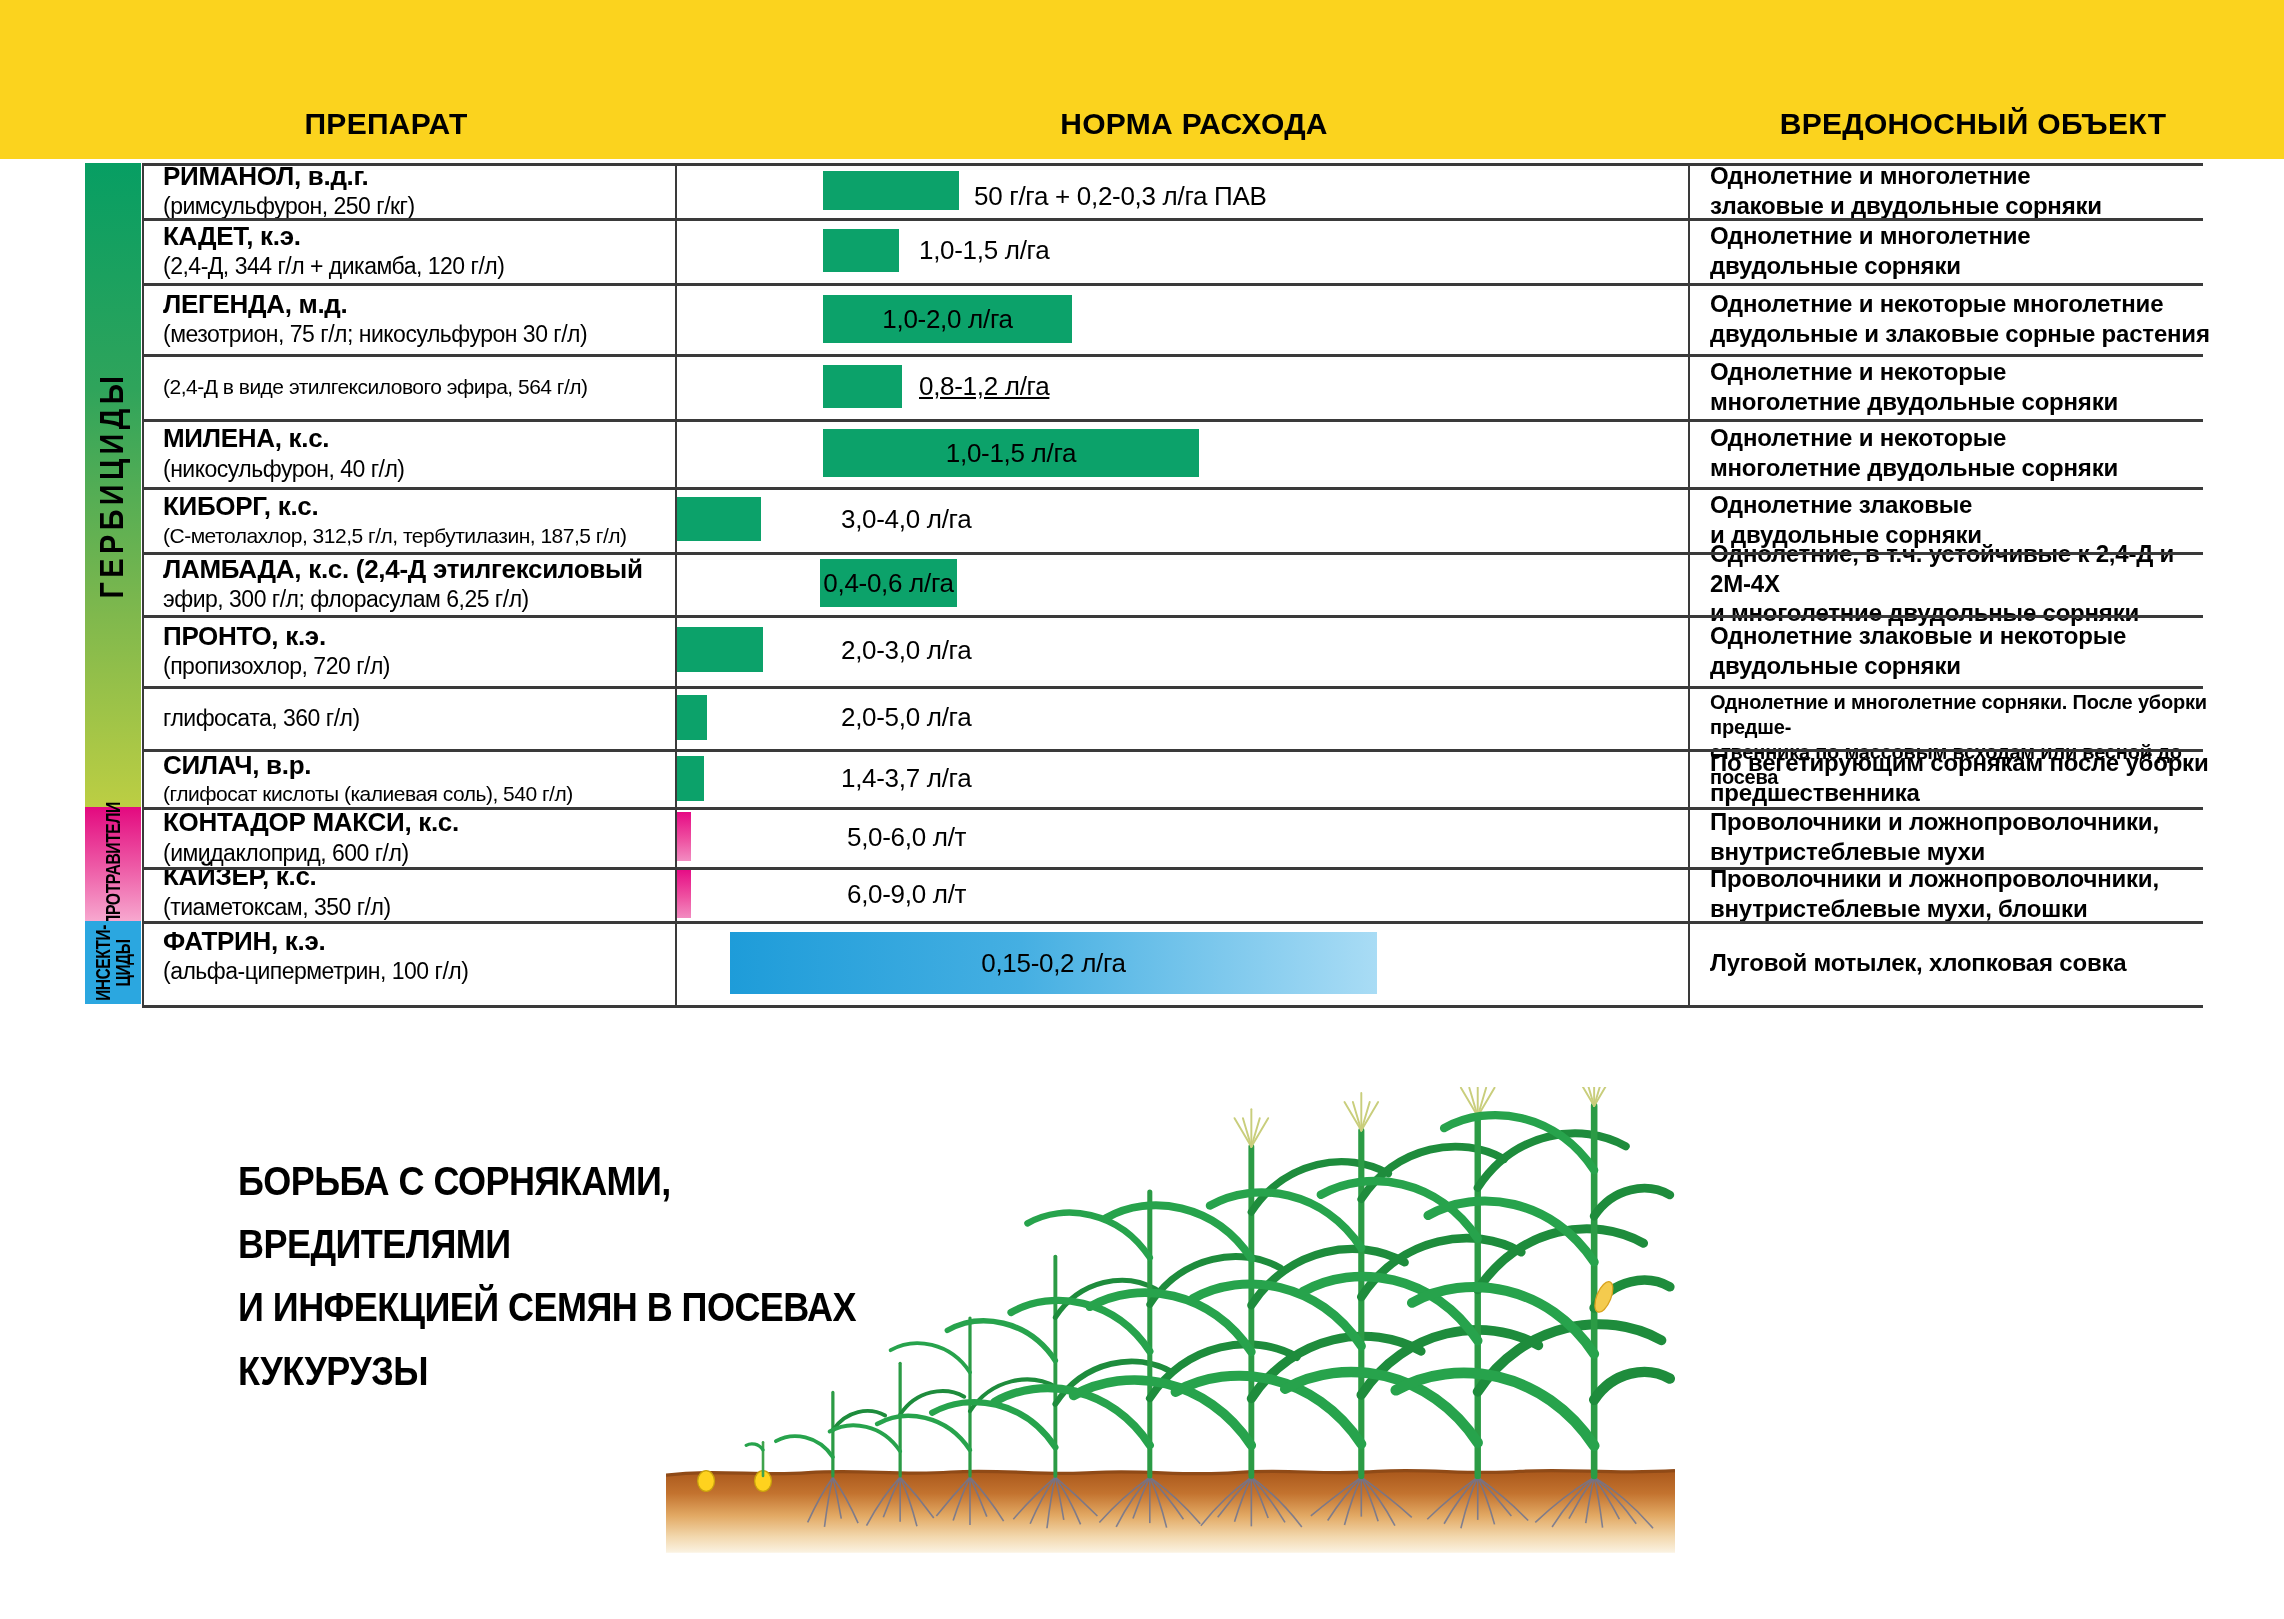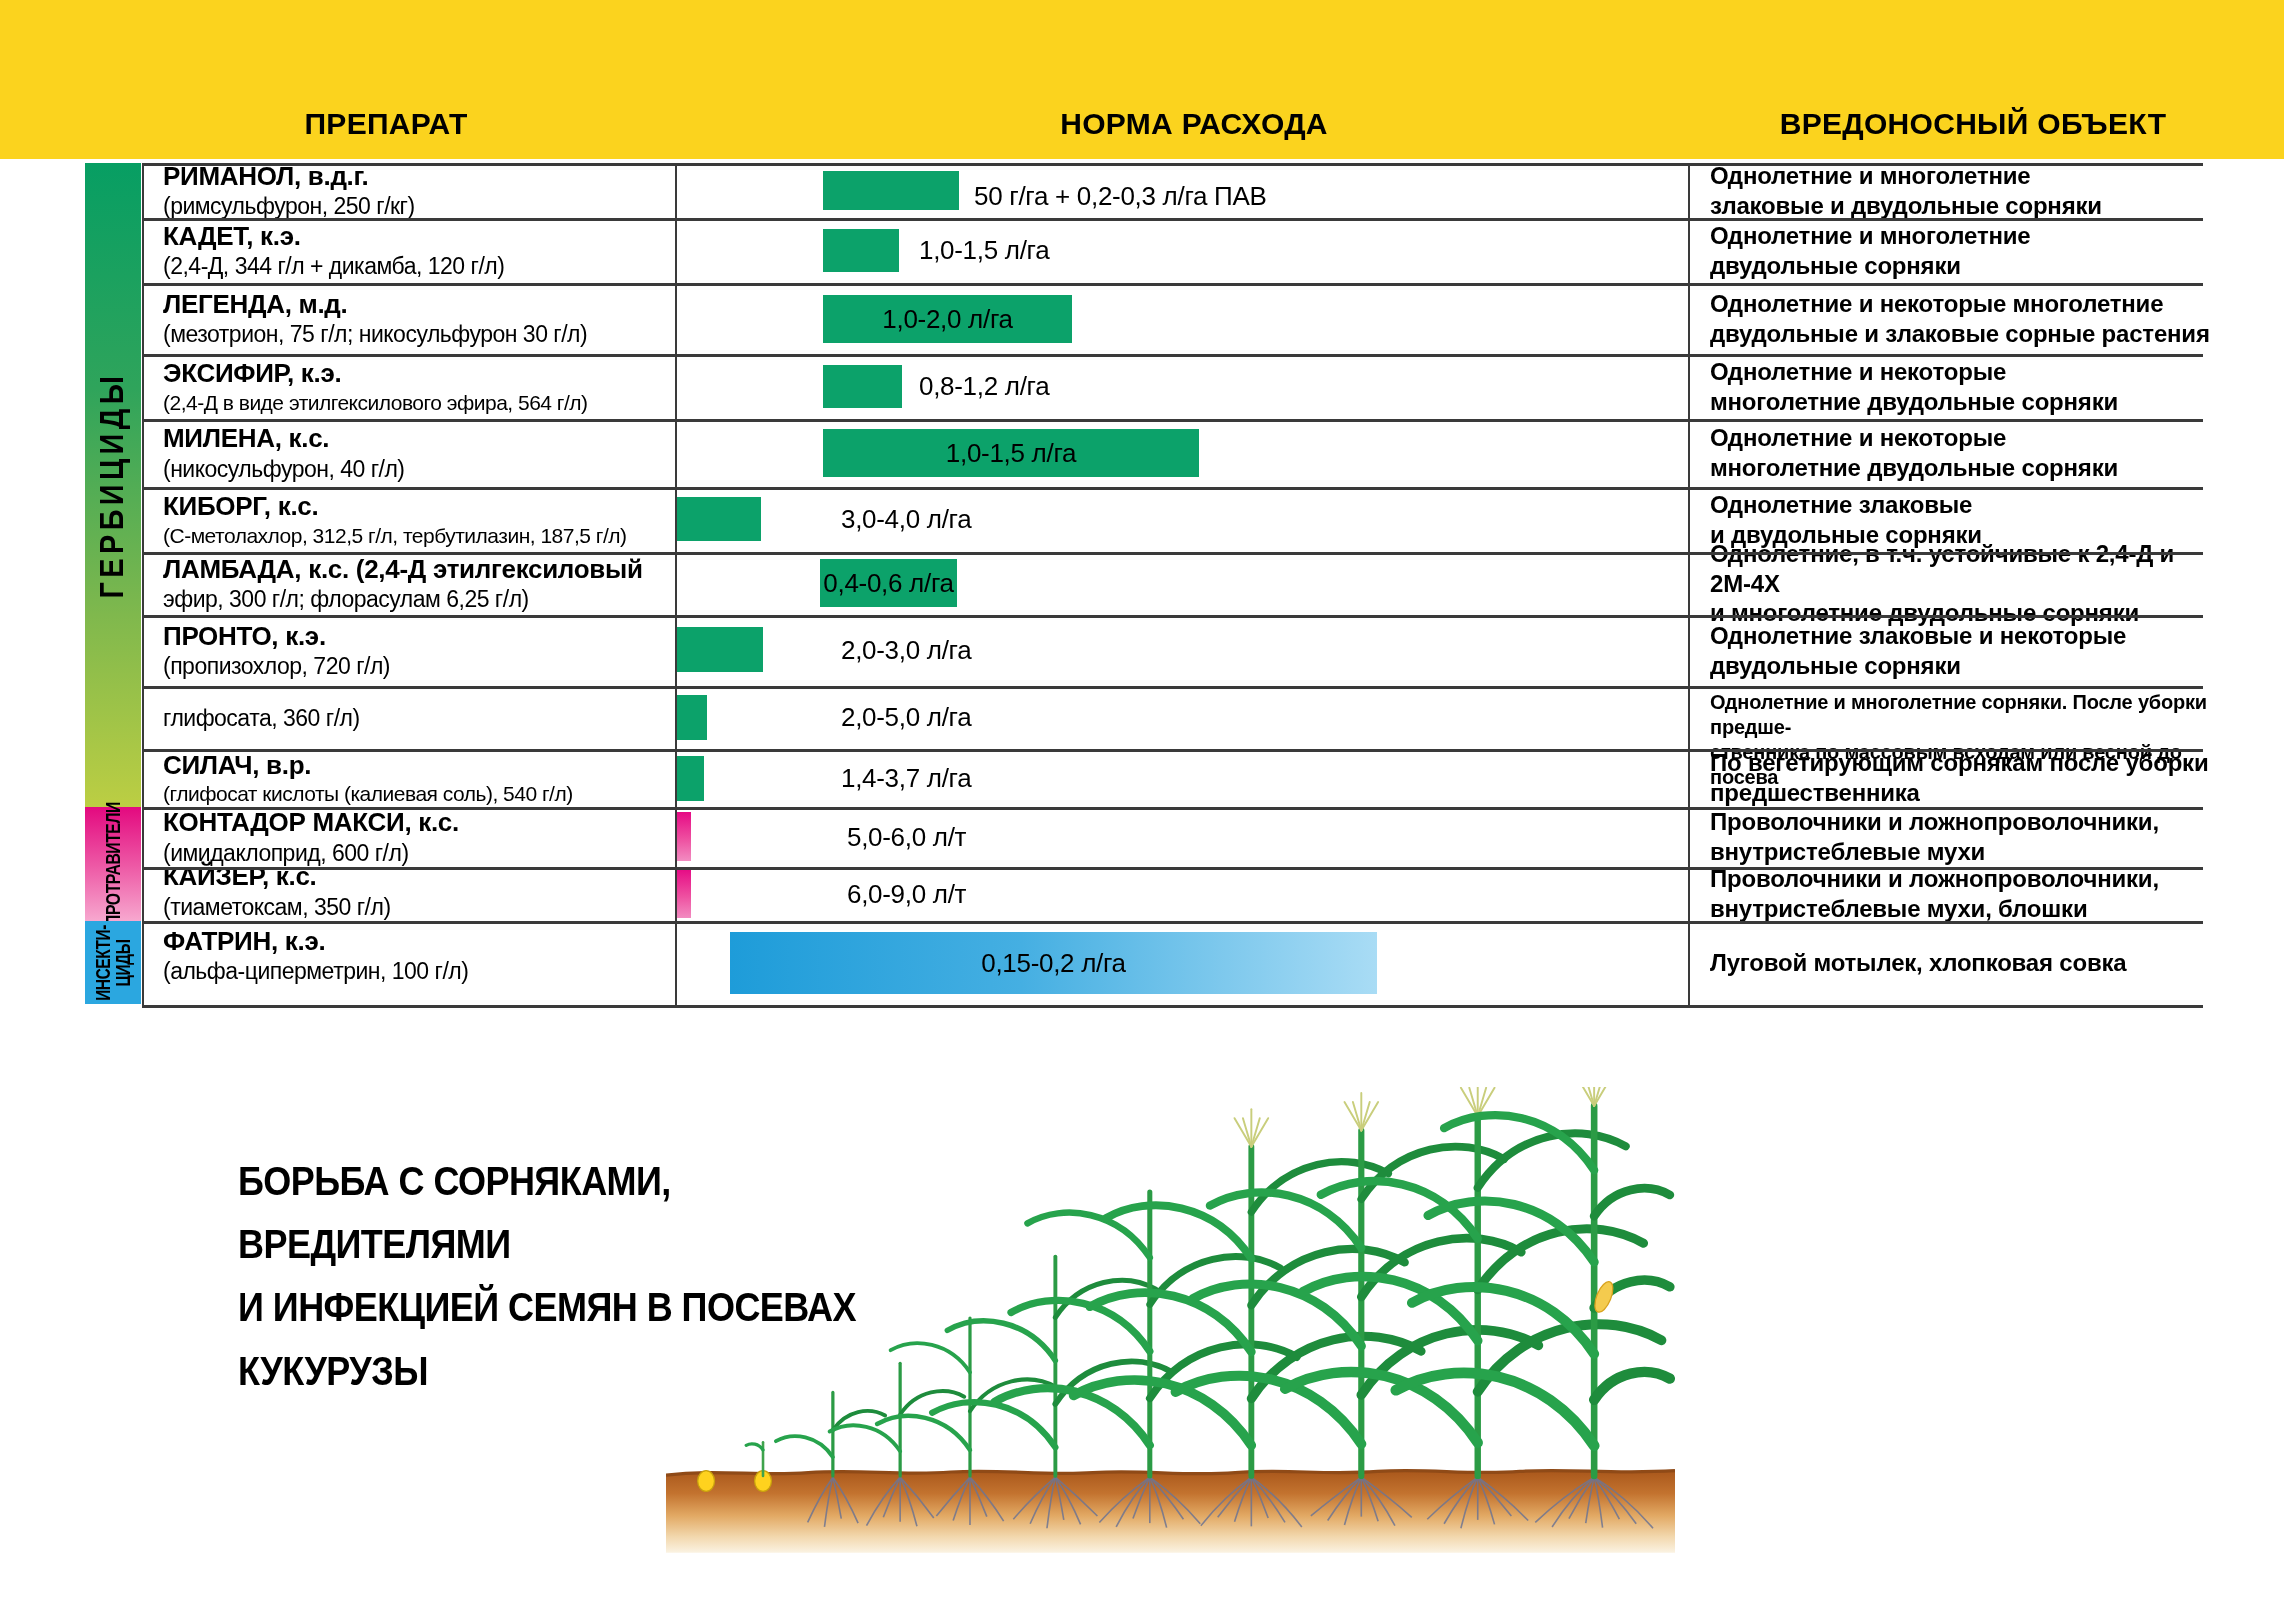--- a/index.html
+++ b/index.html
@@ -71,25 +71,24 @@
         <div class="p-desc">(мезотрион, 75 г/л; никосульфурон 30 г/л)</div>
       </div>
       <div class="bar" style="left: 823px; top: 295px; width: 249px; height: 48px; background: rgb(12, 162, 106);">
         <span class="rate-label">1,0-2,0 л/га</span>
       </div>
       <div class="cell target-cell" style="left: 1710px; top: 283px; width: 501px; height: 71px;">Однолетние и некоторые многолетние
 двудольные и злаковые сорные растения</div>
     </div>
     <div class="row">
       <div class="cell" style="left: 163px; top: 354px; width: 505px; height: 65px;">
-        <div class="p-name">ЭКСИФИР, к.э.</div>
         <div class="p-desc fit">(2,4-Д в виде этилгексилового эфира, 564 г/л)</div>
       </div>
       <div class="bar" style="left: 823px; top: 365px; width: 79px; height: 43px; background: rgb(12, 162, 106);"></div>
-      <div class="rate-right" style="left: 919px; top: 354px; height: 65px;">
+      <div class="rate-right" style="left: 919px; top: 354px; height: 65px; text-decoration: underline;">
         <span class="rate-label">0,8-1,2 л/га</span>
       </div>
       <div class="cell target-cell" style="left: 1710px; top: 354px; width: 501px; height: 65px;">Однолетние и некоторые
 многолетние двудольные сорняки</div>
     </div>
     <div class="row">
       <div class="cell" style="left: 163px; top: 419px; width: 505px; height: 68px;">
         <div class="p-name">МИЛЕНА, к.с.</div>
         <div class="p-desc">(никосульфурон, 40 г/л)</div>
       </div>

